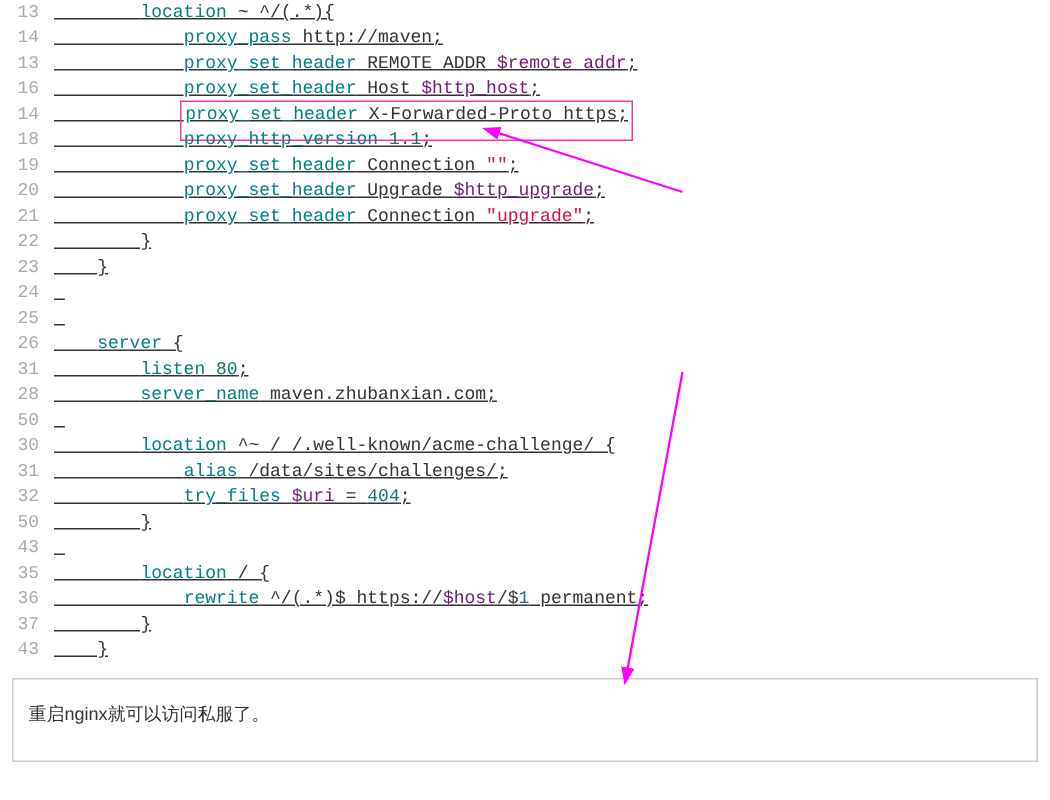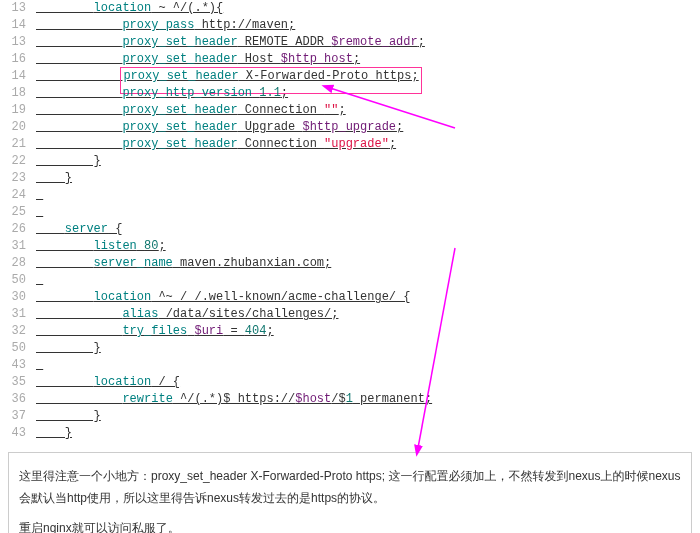--- a/index.html
+++ b/index.html
@@ -129,15 +129,14 @@
         <path d="M0,0 L0,6 L8,3 z" fill="#f0f"></path>
       </marker>
     </defs>
     <line x1="455" y1="128" x2="330" y2="88" stroke="#f0f" stroke-width="1.5" marker-end="url(#ah)"></line>
     <line x1="455" y1="248" x2="418" y2="448" stroke="#f0f" stroke-width="1.5" marker-end="url(#ah)"></line>
   </svg>
 
 </div>
 
 <div class="note-box">
-  <p>这里得注意一个小地方：proxy_set_header X-Forwarded-Proto https; 这一行配置必须加上，不然转发到nexus上的时候nexus会默认当http使用，所以这里得告诉nexus转发过去的是https的协议。</p>
   <p>重启nginx就可以访问私服了。</p>
 </div>
 
 </body></html>

